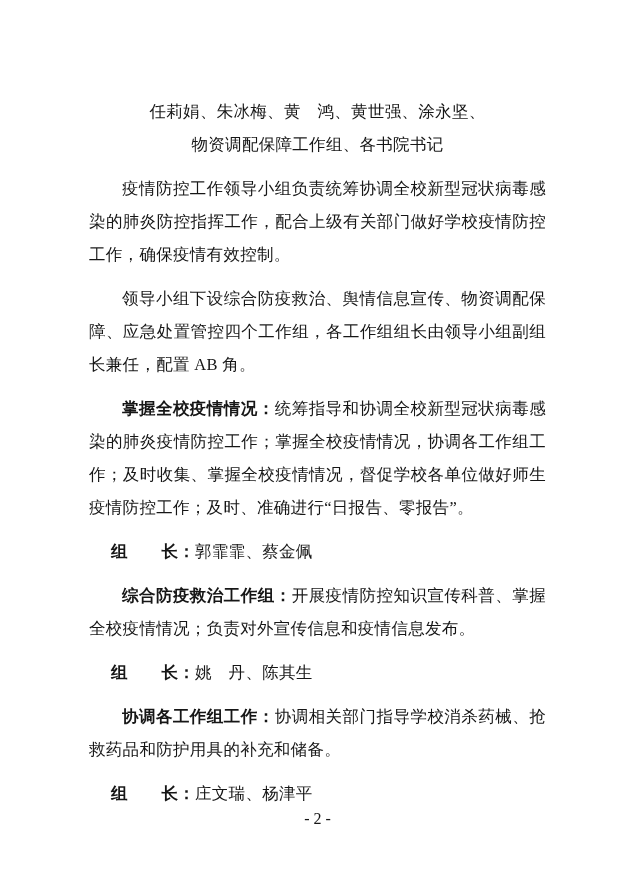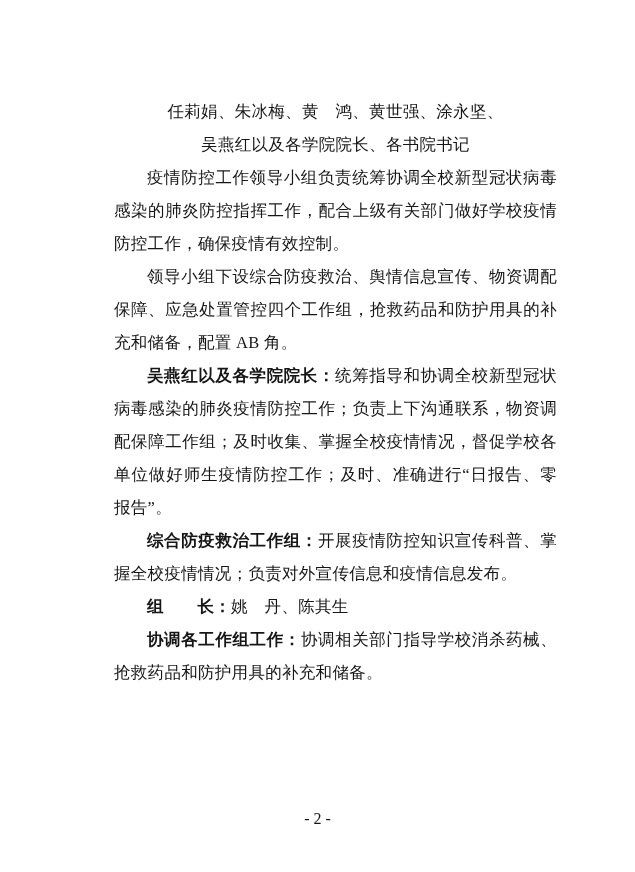--- a/index.html
+++ b/index.html
@@ -12,30 +12,30 @@
     background: #ffffff;
     font-family: "Liberation Serif", "DejaVu Serif", serif;
     color: #1a1a1a;
     overflow: hidden;
   }
   .page {
     position: relative;
     width: 635px;
     height: 872px;
     box-sizing: border-box;
-    padding: 95px 78px 0 114px;
+    padding: 95px 78px 0 78px;
   }
   .doc-body {
     font-size: 16.5px;
     line-height: 33px;
     letter-spacing: 0.3px;
     color: #161616;
   }
   .para {
-    margin: 0;
+    margin: 11px;
     text-align: justify;
     text-justify: inter-ideograph;
   }
   .indent2 {
     text-indent: 2em;
   }
   .center-name {
     margin: 0;
     text-align: center;
     line-height: 33px;
@@ -64,28 +64,30 @@
     font-family: "Liberation Serif", "DejaVu Serif", serif;
   }
 </style>
 </head>
 <body>
 
 <div class="page">
   <div class="doc-body">
 
     <p class="center-name">任莉娟、朱冰梅、黄　鸿、黄世强、涂永坚、</p>
-    <p class="center-name">吴燕红以及各学院院长、各书院书记</p>
+    <p class="center-name">物资调配保障工作组、各书院书记</p>
 
     <p class="para indent2">疫情防控工作领导小组负责统筹协调全校新型冠状病毒感染的肺炎防控指挥工作，配合上级有关部门做好学校疫情防控工作，确保疫情有效控制。</p>
-    <p class="para indent2">领导小组下设综合防疫救治、舆情信息宣传、物资调配保障、应急处置管控四个工作组，抢救药品和防护用具的补充和储备，配置 AB 角。</p>
+    <p class="para indent2">领导小组下设综合防疫救治、舆情信息宣传、物资调配保障、应急处置管控四个工作组，各工作组组长由领导小组副组长兼任，配置 AB 角。</p>
 
-    <p class="para indent2"><span class="bold">吴燕红以及各学院院长：</span><span>统筹指导和协调全校新型冠状病毒感染的肺炎疫情防控工作；负责上下沟通联系，物资调配保障工作组；及时收集、掌握全校疫情情况，督促学校各单位做好师生疫情防控工作；及时、准确进行“日报告、零报告”。</span></p>
+    <p class="para indent2"><span class="bold">掌握全校疫情情况：</span><span>统筹指导和协调全校新型冠状病毒感染的肺炎疫情防控工作；掌握全校疫情情况，协调各工作组工作；及时收集、掌握全校疫情情况，督促学校各单位做好师生疫情防控工作；及时、准确进行“日报告、零报告”。</span></p>
+    <p class="group-line"><span class="lbl-bold spaced-label">组　　长：</span><span>郭霏霏、蔡金佩</span></p>
 
     <p class="para indent2"><span class="bold">综合防疫救治工作组：</span><span>开展疫情防控知识宣传科普、掌握全校疫情情况；负责对外宣传信息和疫情信息发布。</span></p>
     <p class="group-line"><span class="lbl-bold spaced-label">组　　长：</span><span>姚　丹、陈其生</span></p>
 
     <p class="para indent2"><span class="bold">协调各工作组工作：</span><span>协调相关部门指导学校消杀药械、抢救药品和防护用具的补充和储备。</span></p>
+    <p class="group-line"><span class="lbl-bold spaced-label">组　　长：</span><span>庄文瑞、杨津平</span></p>
 
   </div>
 
   <div class="page-number">- 2 -</div>
 </div>
 
 </body></html>

